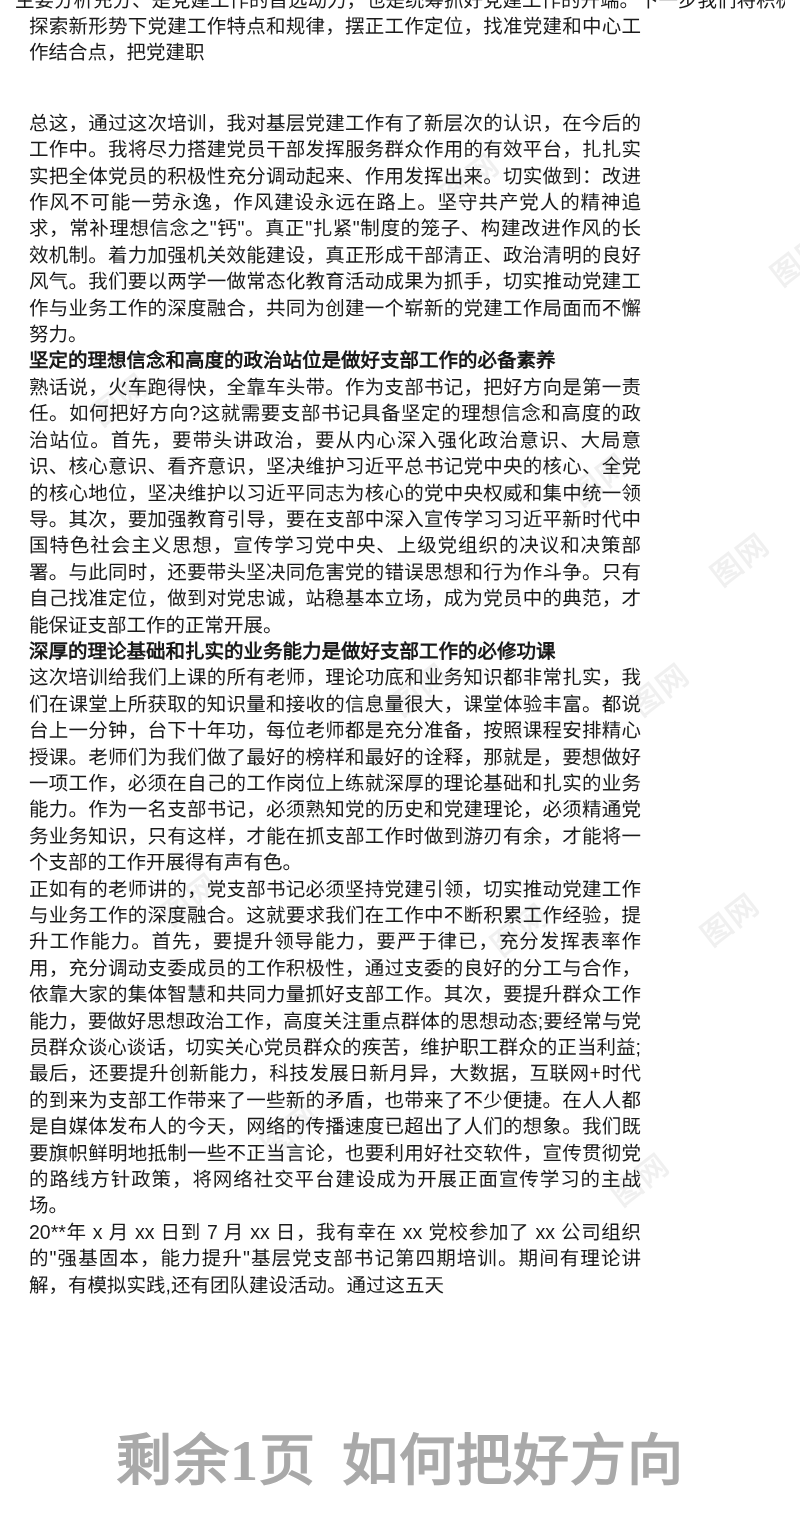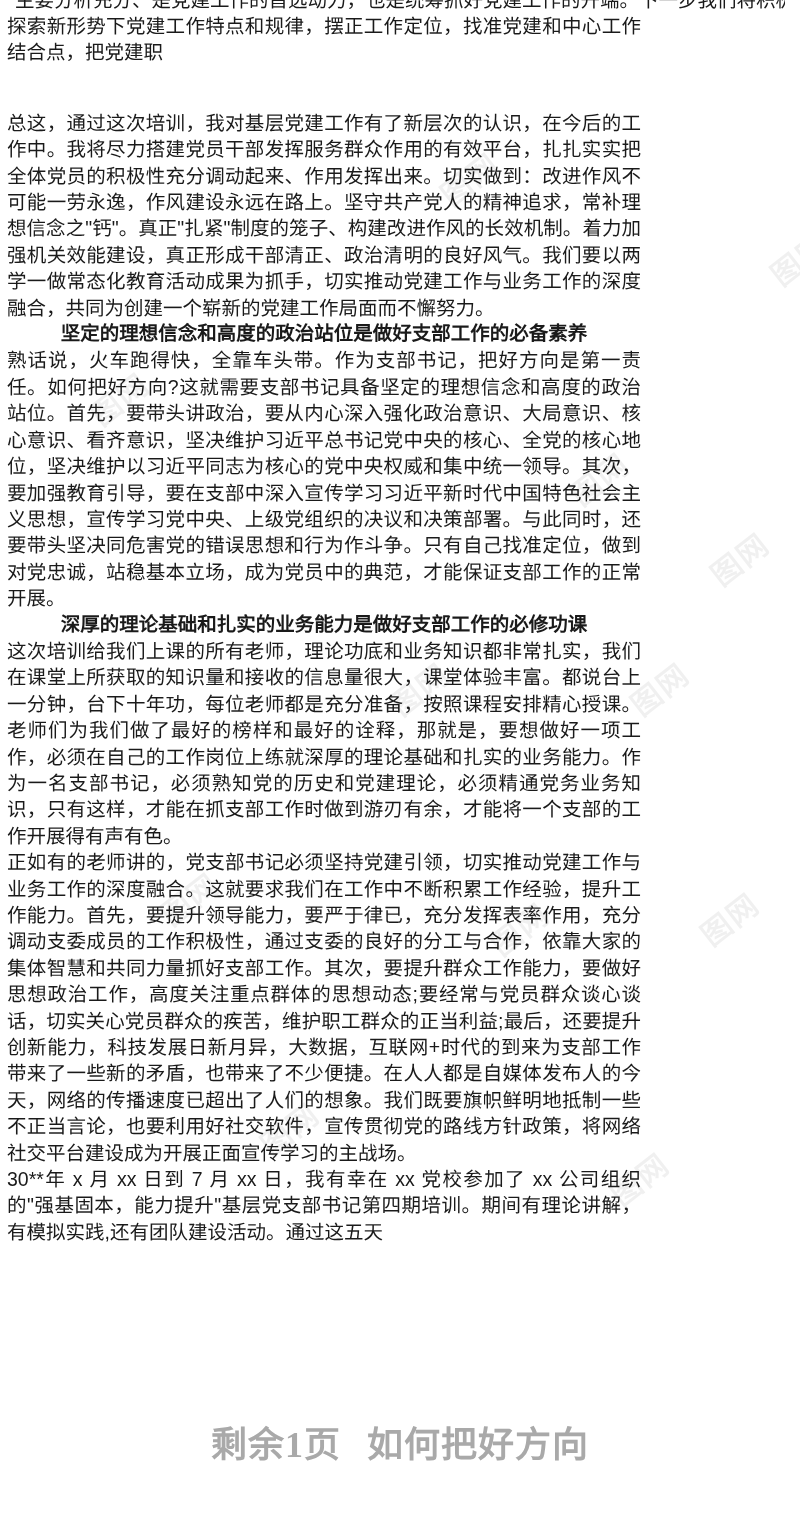--- a/index.html
+++ b/index.html
@@ -40,41 +40,40 @@
     white-space: nowrap;
     transform: rotate(-38deg);
     transform-origin: left top;
     font-family: "Liberation Serif", "DejaVu Serif", serif;
   }
 
   
   #doc-content {
     position: relative;
     z-index: 2;
-    padding: 0 15px 0 7px;
+    padding: 0 15px 0 29px;
     box-sizing: border-box;
     width: 656px;
   }
 
   .para {
     margin: 0;
     font-size: 19.5px;
     line-height: 26.4px;
     color: #1a1a1a;
     text-align: justify;
     text-justify: inter-ideograph;
     letter-spacing: 0px;
     word-break: break-all;
     font-family: "Liberation Sans", "DejaVu Sans", sans-serif;
   }
 
   .para.heading {
     font-weight: 700;
-    text-align: center;
-    font-family: Liberation Serif, serif;
+    text-align: left;
   }
 
   
   #clipped-top {
     position: relative;
     z-index: 2;
     height: 13px;
     overflow: hidden;
     padding: 0 15px;
     box-sizing: border-box;
@@ -95,21 +94,21 @@
     position: absolute;
     left: 0;
     right: 0;
     top: 1415px;
     z-index: 3;
     text-align: center;
   }
   #footer-teaser .teaser-text {
     display: inline-block;
     color: #a9a9a9;
-    font-size: 36px;
+    font-size: 56px;
     font-weight: 700;
     letter-spacing: 1px;
     font-family: "Liberation Serif", "DejaVu Serif", serif;
   }
   #footer-teaser .teaser-gap {
     display: inline-block;
     width: 26px;
   }
 </style>
 </head>
@@ -150,21 +149,21 @@
 
     <p class="para">熟话说，火车跑得快，全靠车头带。作为支部书记，把好方向是第一责任。如何把好方向?这就需要支部书记具备坚定的理想信念和高度的政治站位。首先，要带头讲政治，要从内心深入强化政治意识、大局意识、核心意识、看齐意识，坚决维护习近平总书记党中央的核心、全党的核心地位，坚决维护以习近平同志为核心的党中央权威和集中统一领导。其次，要加强教育引导，要在支部中深入宣传学习习近平新时代中国特色社会主义思想，宣传学习党中央、上级党组织的决议和决策部署。与此同时，还要带头坚决同危害党的错误思想和行为作斗争。只有自己找准定位，做到对党忠诚，站稳基本立场，成为党员中的典范，才能保证支部工作的正常开展。</p>
 
     <p class="para heading">深厚的理论基础和扎实的业务能力是做好支部工作的必修功课</p>
 
     <p class="para">这次培训给我们上课的所有老师，理论功底和业务知识都非常扎实，我们在课堂上所获取的知识量和接收的信息量很大，课堂体验丰富。都说台上一分钟，台下十年功，每位老师都是充分准备，按照课程安排精心授课。老师们为我们做了最好的榜样和最好的诠释，那就是，要想做好一项工作，必须在自己的工作岗位上练就深厚的理论基础和扎实的业务能力。作为一名支部书记，必须熟知党的历史和党建理论，必须精通党务业务知识，只有这样，才能在抓支部工作时做到游刃有余，才能将一个支部的工作开展得有声有色。</p>
 
 
     <p class="para">正如有的老师讲的，党支部书记必须坚持党建引领，切实推动党建工作与业务工作的深度融合。这就要求我们在工作中不断积累工作经验，提升工作能力。首先，要提升领导能力，要严于律已，充分发挥表率作用，充分调动支委成员的工作积极性，通过支委的良好的分工与合作，依靠大家的集体智慧和共同力量抓好支部工作。其次，要提升群众工作能力，要做好思想政治工作，高度关注重点群体的思想动态;要经常与党员群众谈心谈话，切实关心党员群众的疾苦，维护职工群众的正当利益;最后，还要提升创新能力，科技发展日新月异，大数据，互联网+时代的到来为支部工作带来了一些新的矛盾，也带来了不少便捷。在人人都是自媒体发布人的今天，网络的传播速度已超出了人们的想象。我们既要旗帜鲜明地抵制一些不正当言论，也要利用好社交软件，宣传贯彻党的路线方针政策，将网络社交平台建设成为开展正面宣传学习的主战场。</p>
 
-    <p class="para">30**年 x 月 xx 日到 7 月 xx 日，我有幸在 xx 党校参加了 xx 公司组织的"强基固本，能力提升"基层党支部书记第四期培训。期间有理论讲解，有模拟实践,还有团队建设活动。通过这五天</p>
+    <p class="para">20**年 x 月 xx 日到 7 月 xx 日，我有幸在 xx 党校参加了 xx 公司组织的"强基固本，能力提升"基层党支部书记第四期培训。期间有理论讲解，有模拟实践,还有团队建设活动。通过这五天</p>
 
   </div>
 
   <div id="footer-teaser">
     <span class="teaser-text">剩余1页</span><span class="teaser-gap"></span><span class="teaser-text">如何把好方向</span>
   </div>
 
 </div>
 
 </body></html>

